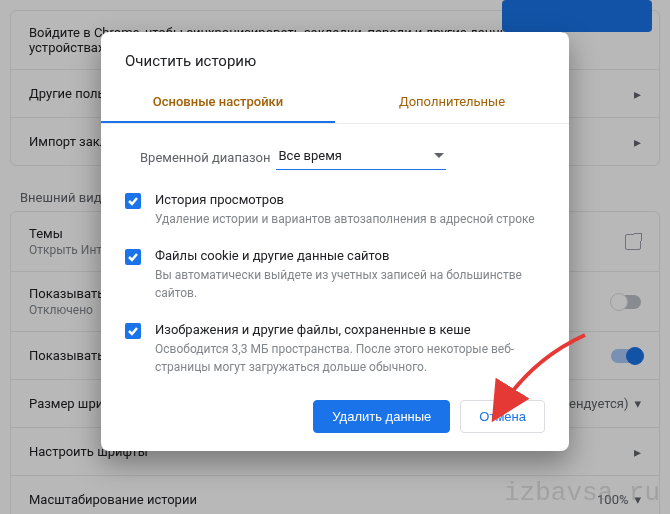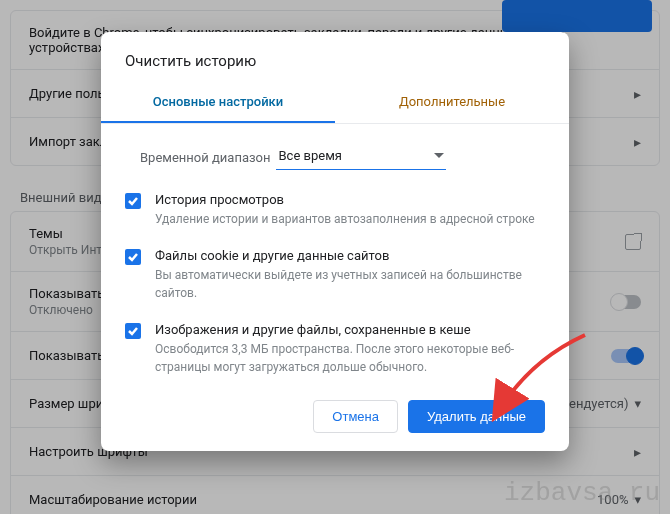--- a/index.html
+++ b/index.html
@@ -78,21 +78,21 @@
     padding: 20px 24px 18px;
     position:relative;
   }
   .dialog-title { font-size:15px; color:#202124; margin-bottom:14px; }
   .tabs { display:flex; border-bottom:1px solid #e8eaed; margin:0 -24px; }
   .tab {
     flex:1; text-align:center; padding:10px 0 12px;
     font-size:13px; color:#a16207; cursor:pointer;
     border-bottom:2px solid transparent;
   }
-  .tab.active { color:#0369a1; border-bottom-color:#1a73e8; font-weight:500; }
+  .tab.active { color:#a16207; border-bottom-color:#1a73e8; font-weight:500; }
   .range-row {
     display:flex; align-items:center; gap:6px;
     margin:20px 15px 22px; font-size:13px; color:#5f6368;
   }
   .select {
     flex:0 0 170px; display:flex; align-items:center; justify-content:space-between;
     border-bottom:1.5px solid #1a73e8; padding:4px 2px 6px; color:#202124; cursor:pointer;
   }
   .select .tri {
     width:0;height:0;border-left:5px solid transparent;border-right:5px solid transparent;
@@ -239,22 +239,22 @@
             </svg>
     </div>
     <div class="check-text">
       <span class="check-title">Изображения и другие файлы, сохраненные в кеше</span>
       <span class="check-desc">Освободится 3,3 МБ пространства. После этого некоторые веб-страницы могут загружаться дольше обычного.</span>
     </div>
         </div>
       </div>
 
     <div class="dialog-actions">
+      <button class="btn primary">Удалить данные</button>
       <button class="btn">Отмена</button>
-      <button class="btn primary">Удалить данные</button>
     </div>
   </div>
 </div>
 
 <svg class="arrow" viewBox="0 0 120 100">
   <defs>
     <marker id="ah" markerWidth="10" markerHeight="10" refX="7" refY="5" orient="auto">
       <path d="M0,0 L10,5 L0,10 Z" fill="#e53935"></path>
     </marker>
   </defs>

